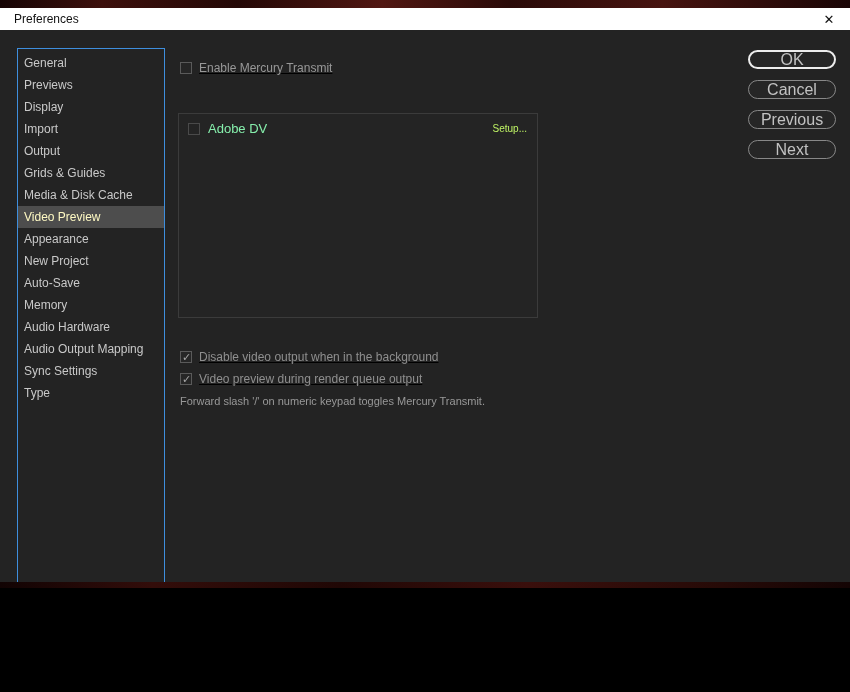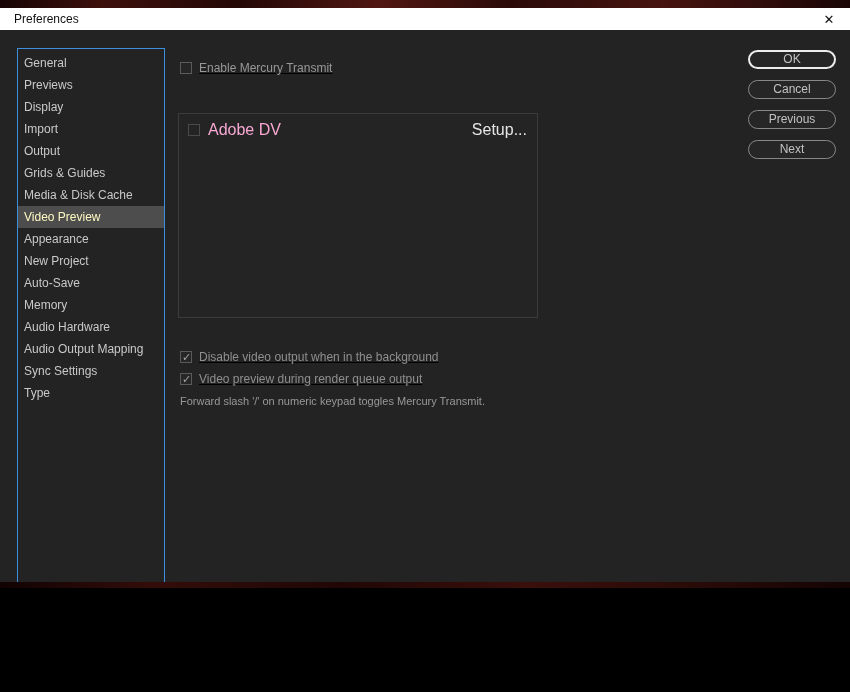--- a/index.html
+++ b/index.html
@@ -37,29 +37,29 @@
   .checkbox.checked::after{content:"\2713";position:absolute;left:0;top:-1px;width:11px;
             text-align:center;font-size:11px;line-height:13px;color:#a6a6a6;}
   .check-label{font-size:12px;color:#8f8f8f;}
 
   .field-label{position:absolute;font-size:12px;color:#6b6b6b;}
 
   .device-box{position:absolute;left:178px;top:83px;width:360px;height:205px;box-sizing:border-box;
               border:1px solid #3b3b3b;background:#242424;}
   .device-row{display:flex;align-items:center;gap:8px;padding:7px 10px 0 9px;}
   .device-row .checkbox{border-color:#4a4a4a;background:#242424;}
-  .device-name{font-size:16px;color:#f9a8d4;}
-  .setup{margin-left:auto;font-size:16px;color:#e5e5e5;cursor:pointer;}
+  .device-name{font-size:13px;color:#86efac;}
+  .setup{margin-left:auto;font-size:10px;color:#bef264;cursor:pointer;}
 
   .note{position:absolute;left:180px;top:365px;font-size:11px;color:#989898;}
 
   
   .pill{position:absolute;left:748px;width:88px;height:19px;box-sizing:border-box;
         background:#262626;border:1px solid #888888;border-radius:10px;color:#c2c2c2;
-        font-size:12px;font-family:"Liberation Sans",sans-serif;line-height:15px;
+        font-size:16px;font-family:"Liberation Sans",sans-serif;line-height:15px;
         text-align:center;cursor:pointer;padding:0;}
   .pill.ok{border:2px solid #ededed;top:20px;}
   .pill.cancel{top:50px;}
   .pill.previous{top:80px;}
   .pill.next{top:110px;}
 </style>
 </head>
 <body>
 
 <div class="screen">

